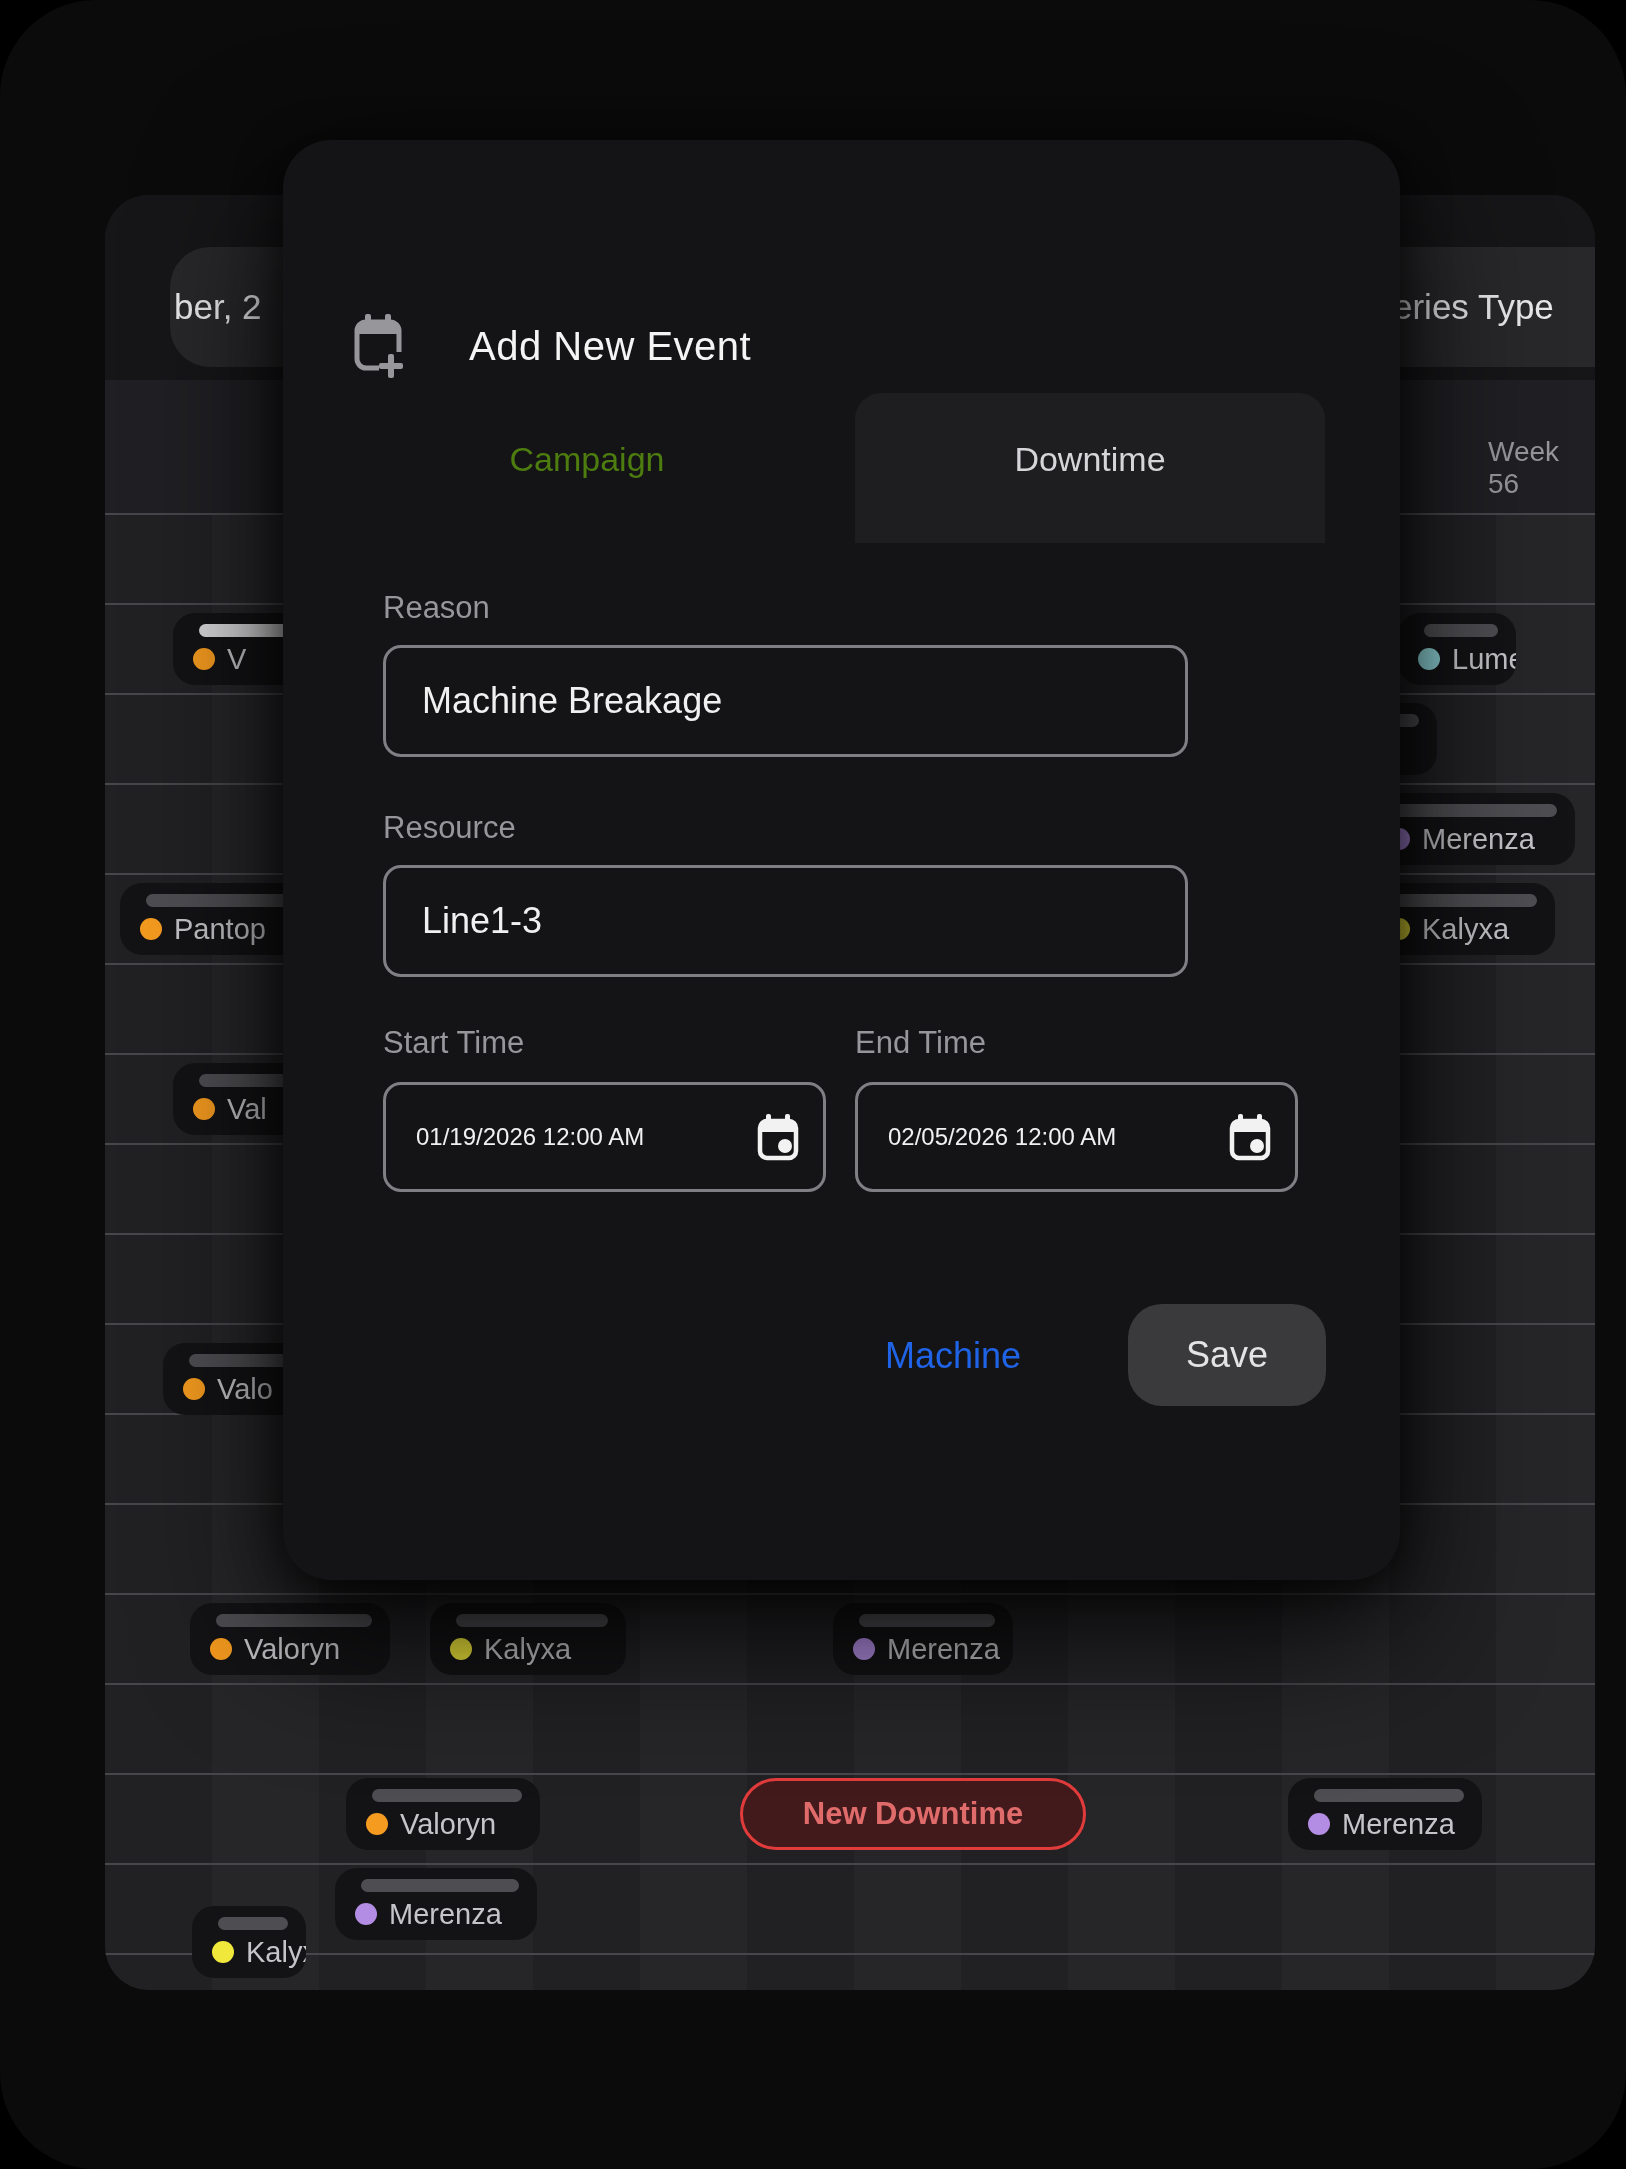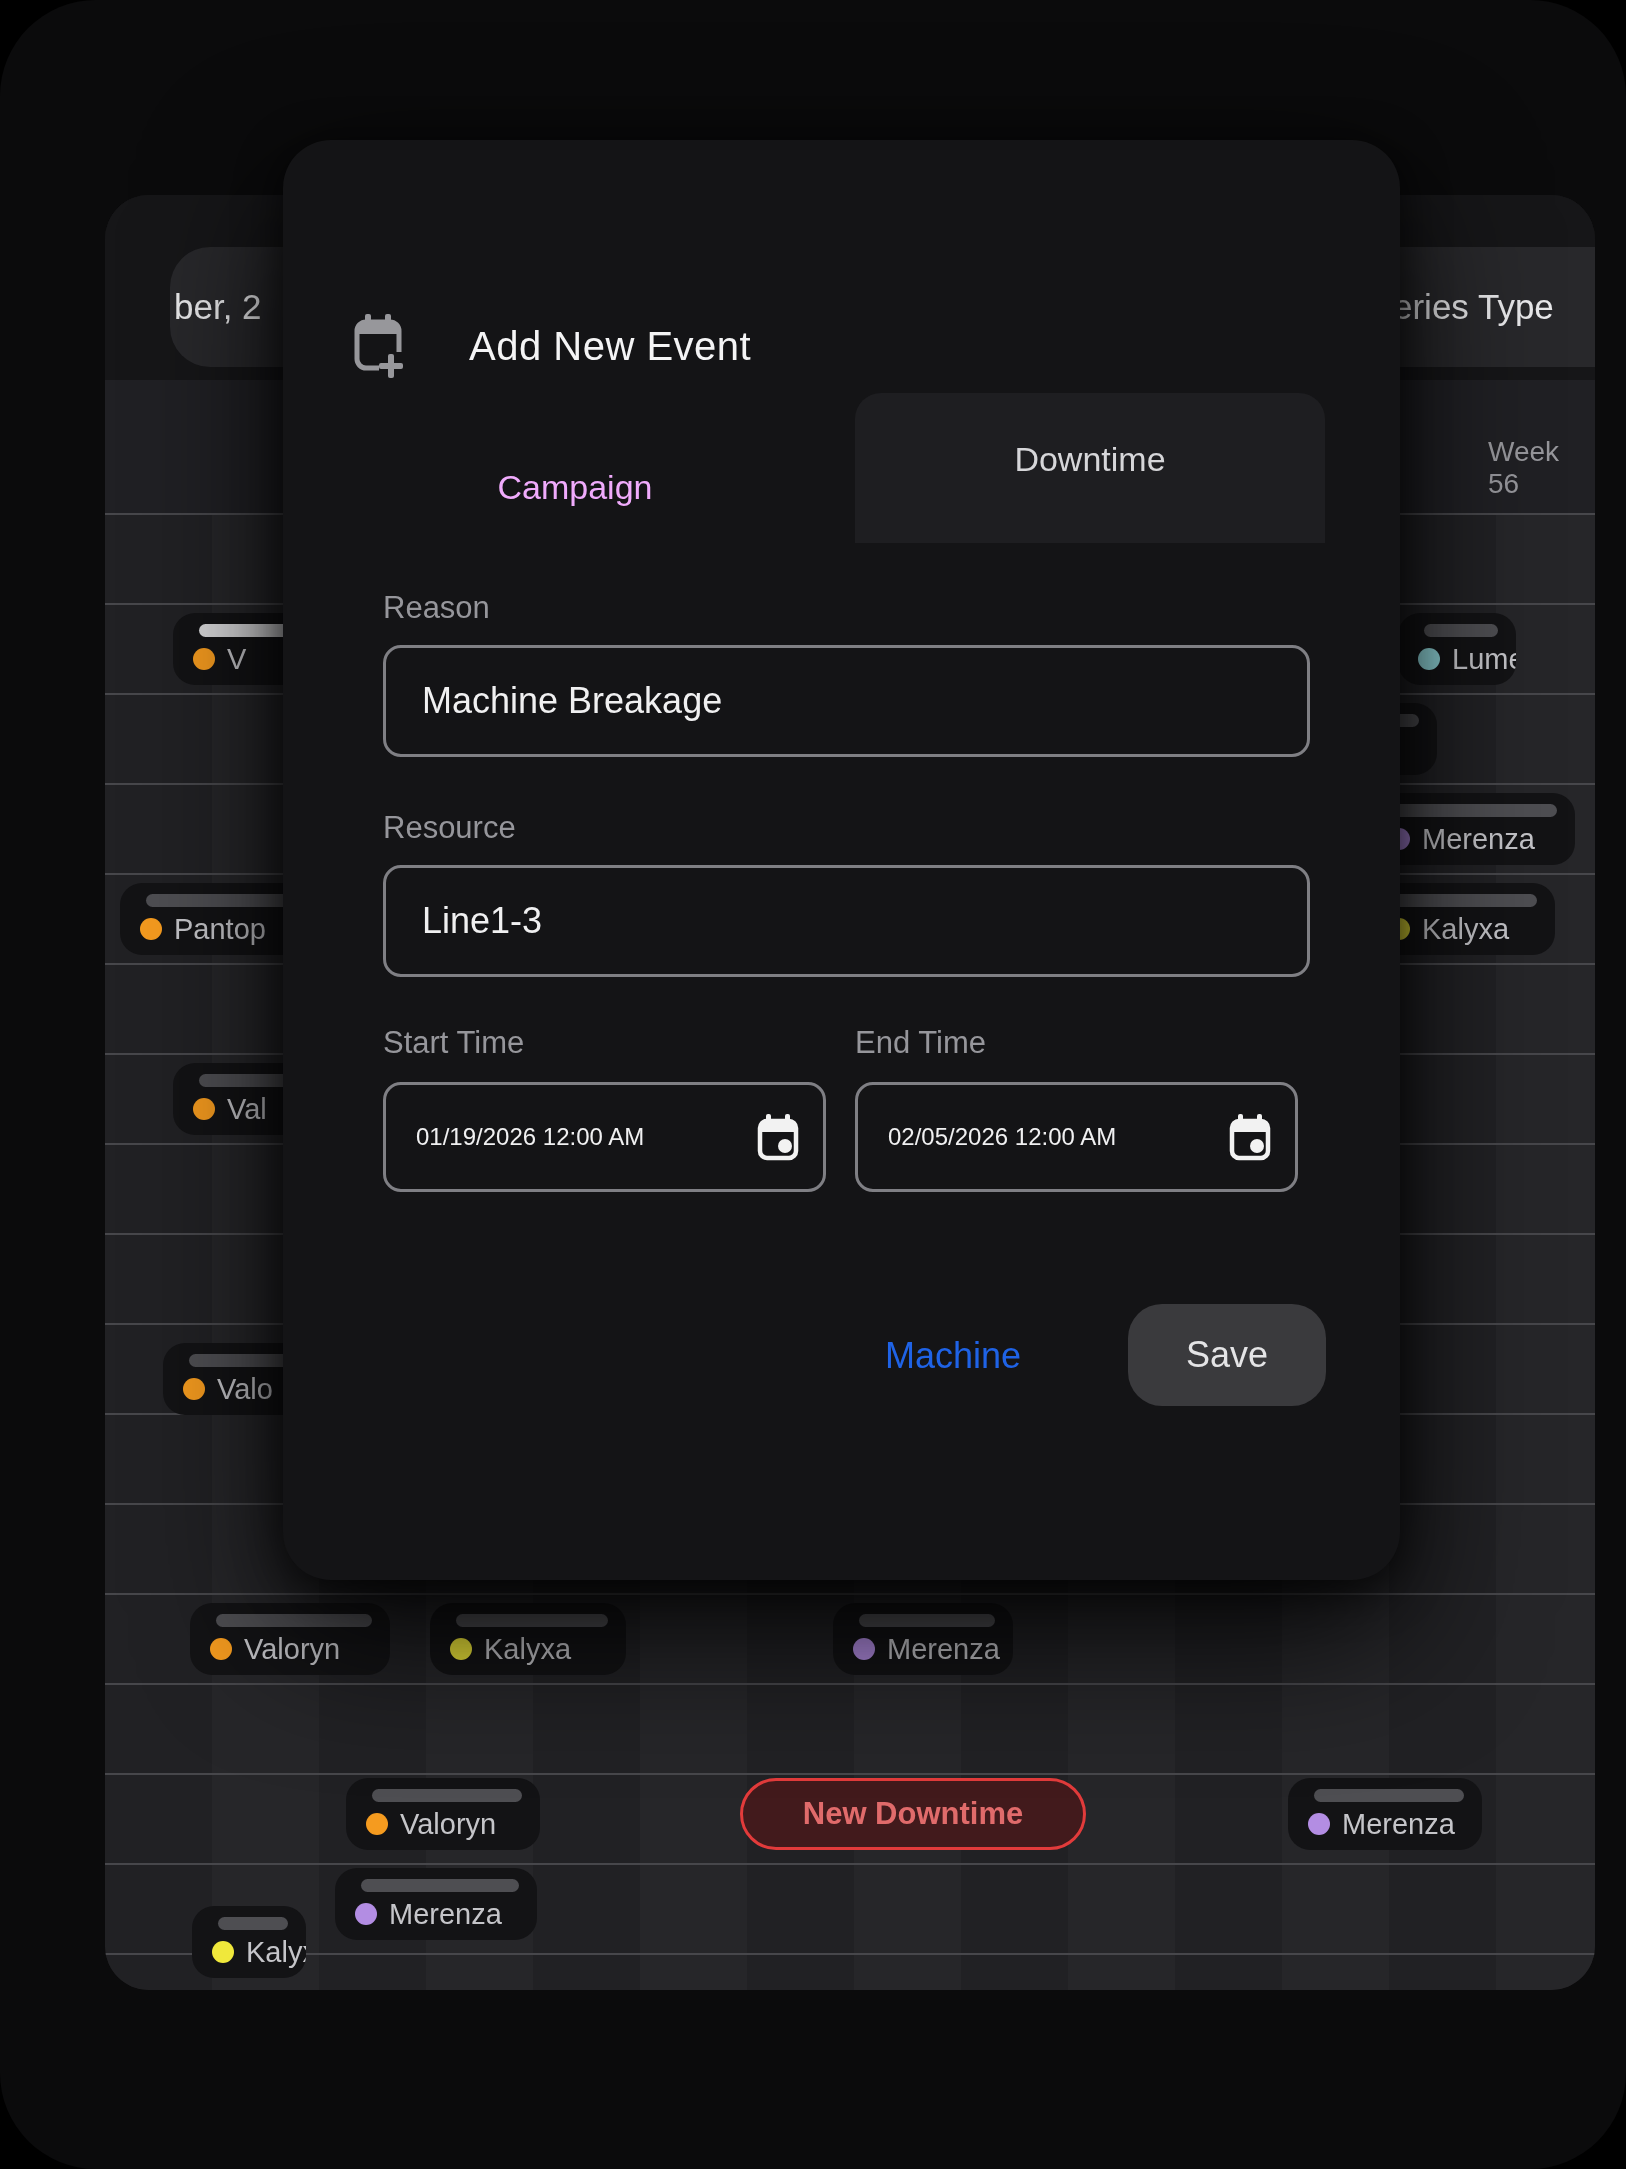--- a/index.html
+++ b/index.html
@@ -42,28 +42,28 @@
 
   
   .modal { position:absolute; left:283px; top:140px; width:1117px; height:1440px;
     background:#141416; border-radius:48px;
     box-shadow:0 50px 140px rgba(0,0,0,0.85), 0 10px 45px rgba(0,0,0,0.65); }
   .m-title { position:absolute; left:186px; top:184px; font-size:40px; color:#f4f4f5; letter-spacing:.5px; }
   .m-icon { position:absolute; left:70px; top:172px; }
   .tab-bg { position:absolute; left:572px; top:253px; width:470px; height:150px;
     background:#1e1e21; border-radius:26px 26px 0 0; }
   .tab { position:absolute; top:300px; text-align:center; font-size:34px; cursor:default; }
-  .tab-campaign { left:92px; width:400px; color:#f0abfc;margin-top:28px; }
+  .tab-campaign { left:104px; width:400px; color:#4d7c0f; }
   .tab-downtime { left:572px; width:470px; color:#d6d6d9; }
   .f-label { position:absolute; left:100px; font-size:31px; color:#96969b; }
   .f-box { position:absolute; border:3px solid #7f7f84; border-radius:18px; background:transparent;
     display:flex; align-items:center; }
   .f-box input { background:transparent; border:none; outline:none; width:100%;
     font-family:"Liberation Sans", sans-serif; color:#f0f0f1; }
-  .inp-big { left:100px; width:927px; height:112px; }
+  .inp-big { left:100px; width:805px; height:112px; }
   .inp-big input { font-size:36px; padding:0 36px; }
   .inp-date { width:443px; height:110px; }
   .inp-date input { font-size:24px; padding:0 0 0 30px; }
   .inp-date svg { flex:0 0 auto; margin-right:24px; }
   .btn-cancel { position:absolute; left:530px; top:1178px; width:280px; height:76px;
     background:none; border:none; font-family:"Liberation Sans", sans-serif;
     font-size:36px; color:#1f63e6; }
   .btn-save { position:absolute; left:845px; top:1164px; width:198px; height:102px;
     border:none; border-radius:34px; background:#3a3a3d;
     font-family:"Liberation Sans", sans-serif; font-size:36px; color:#e4e4e6; }

